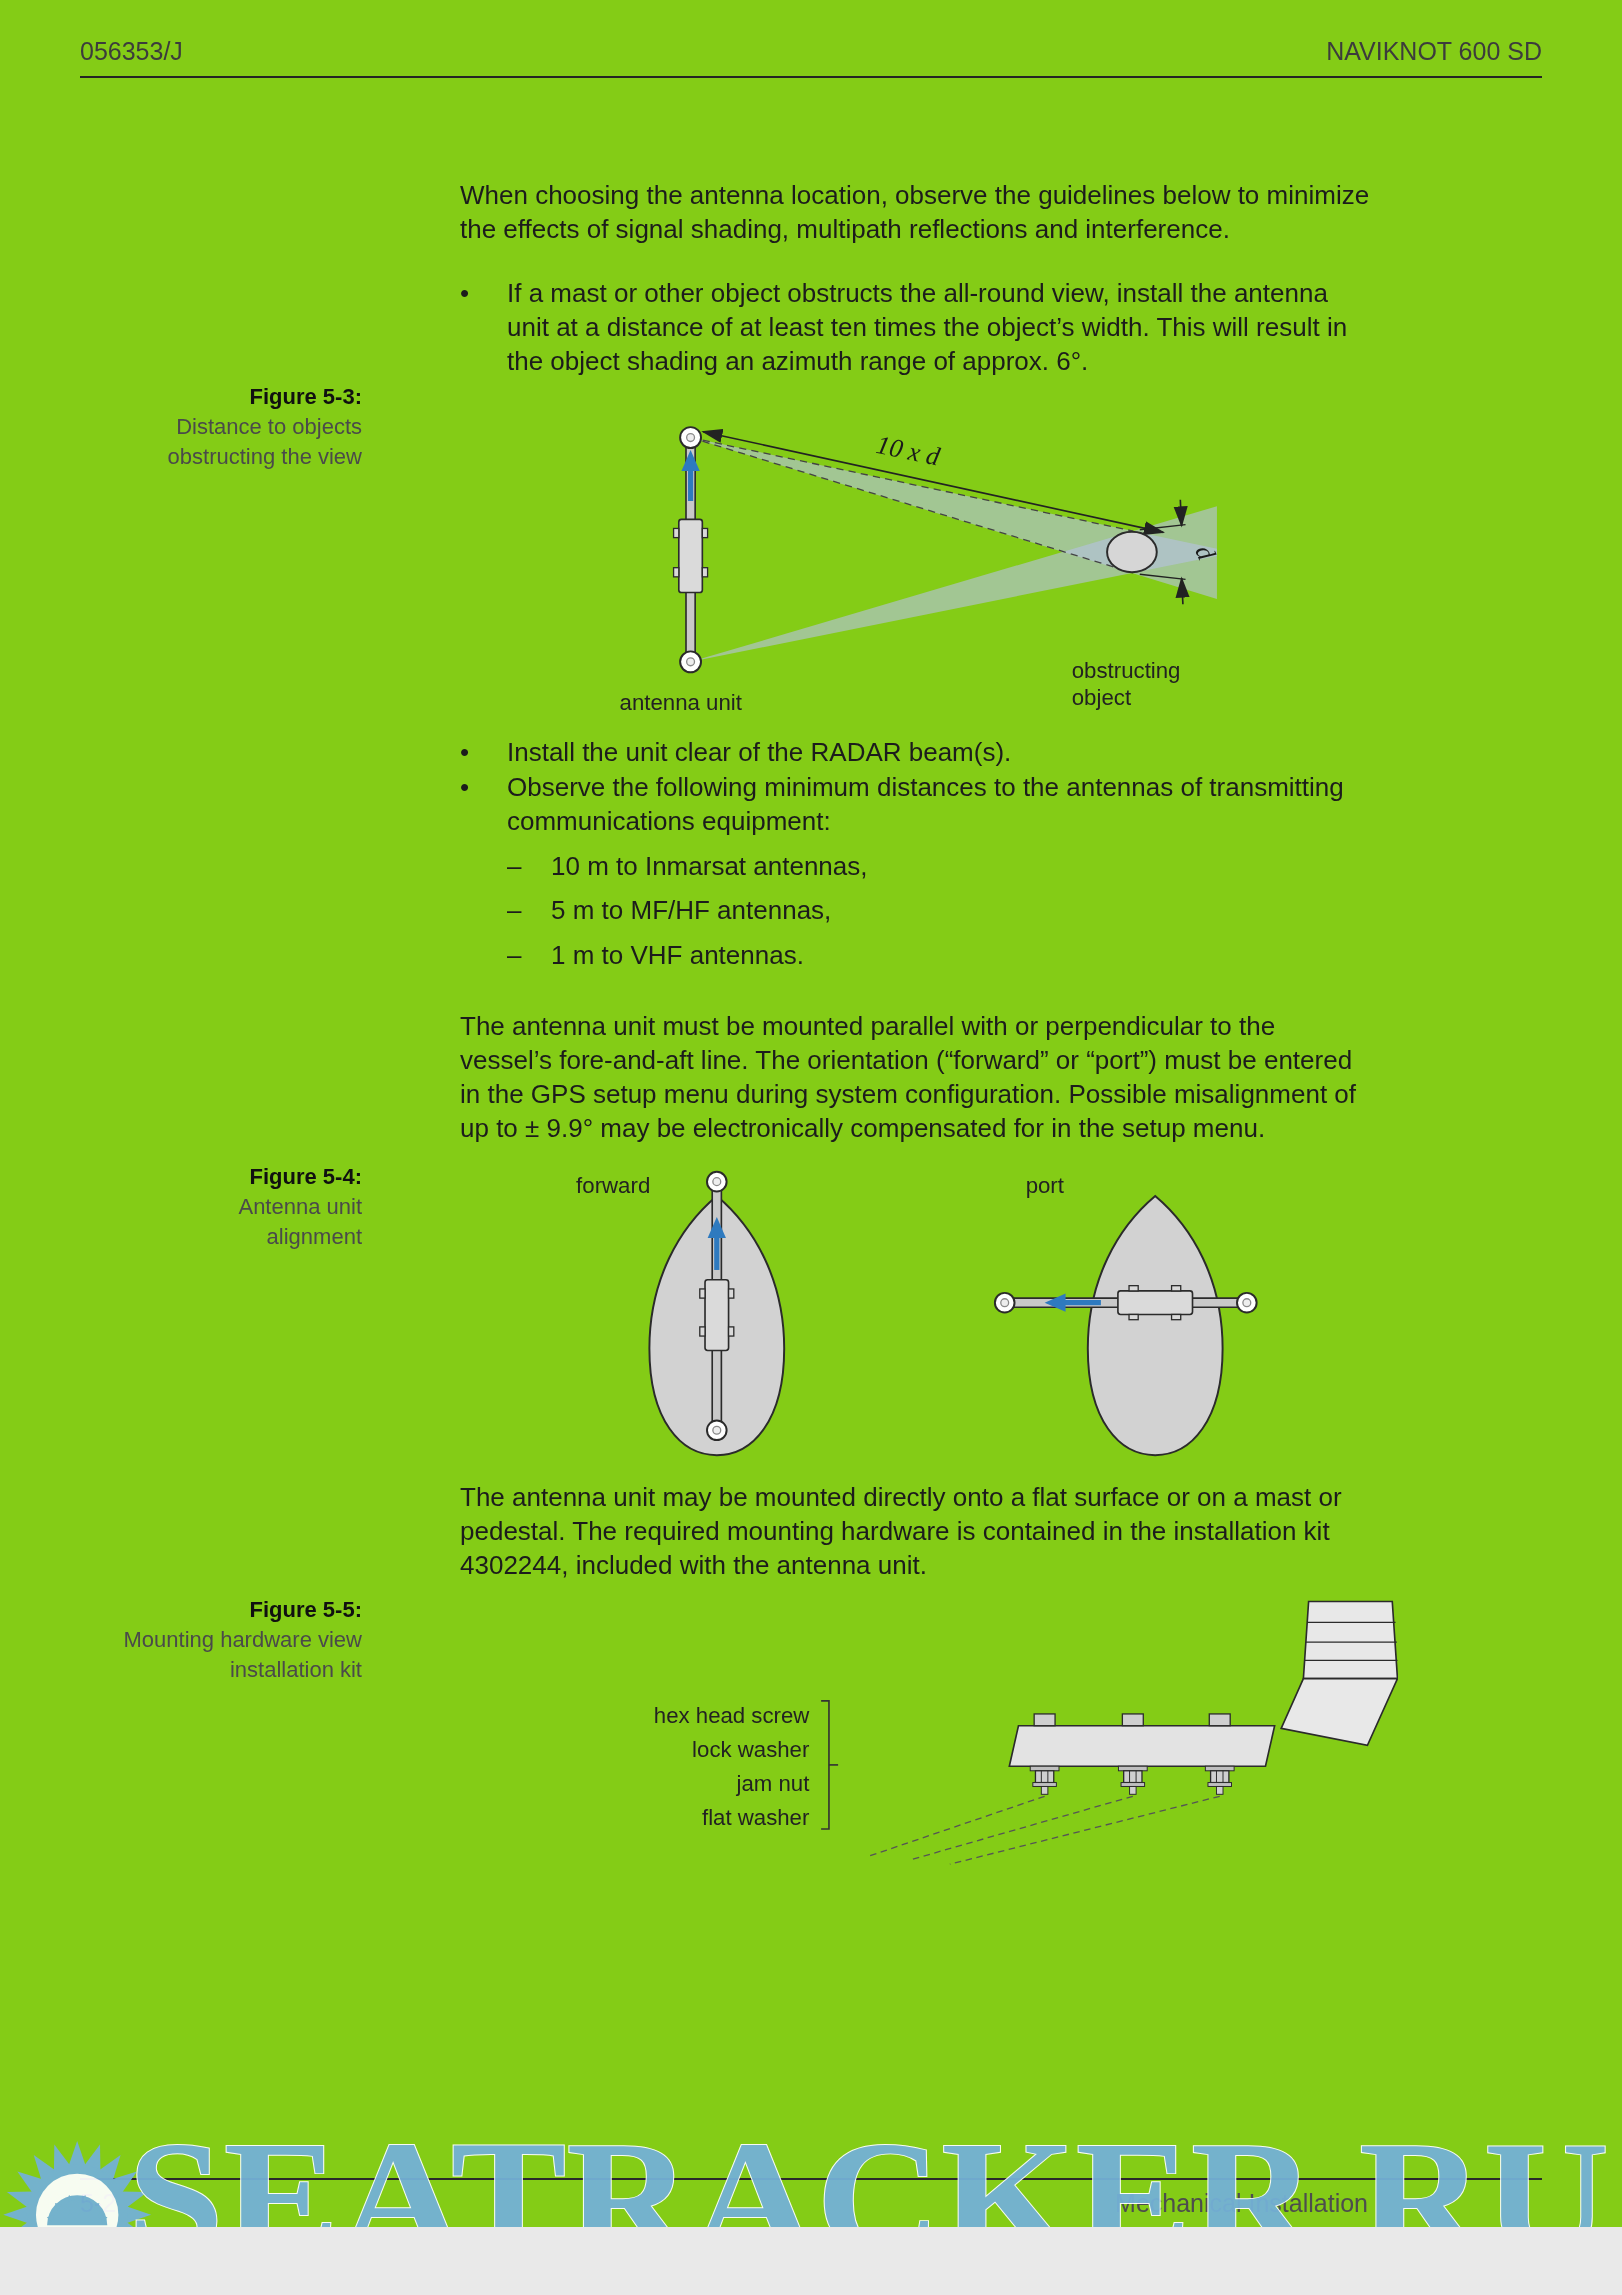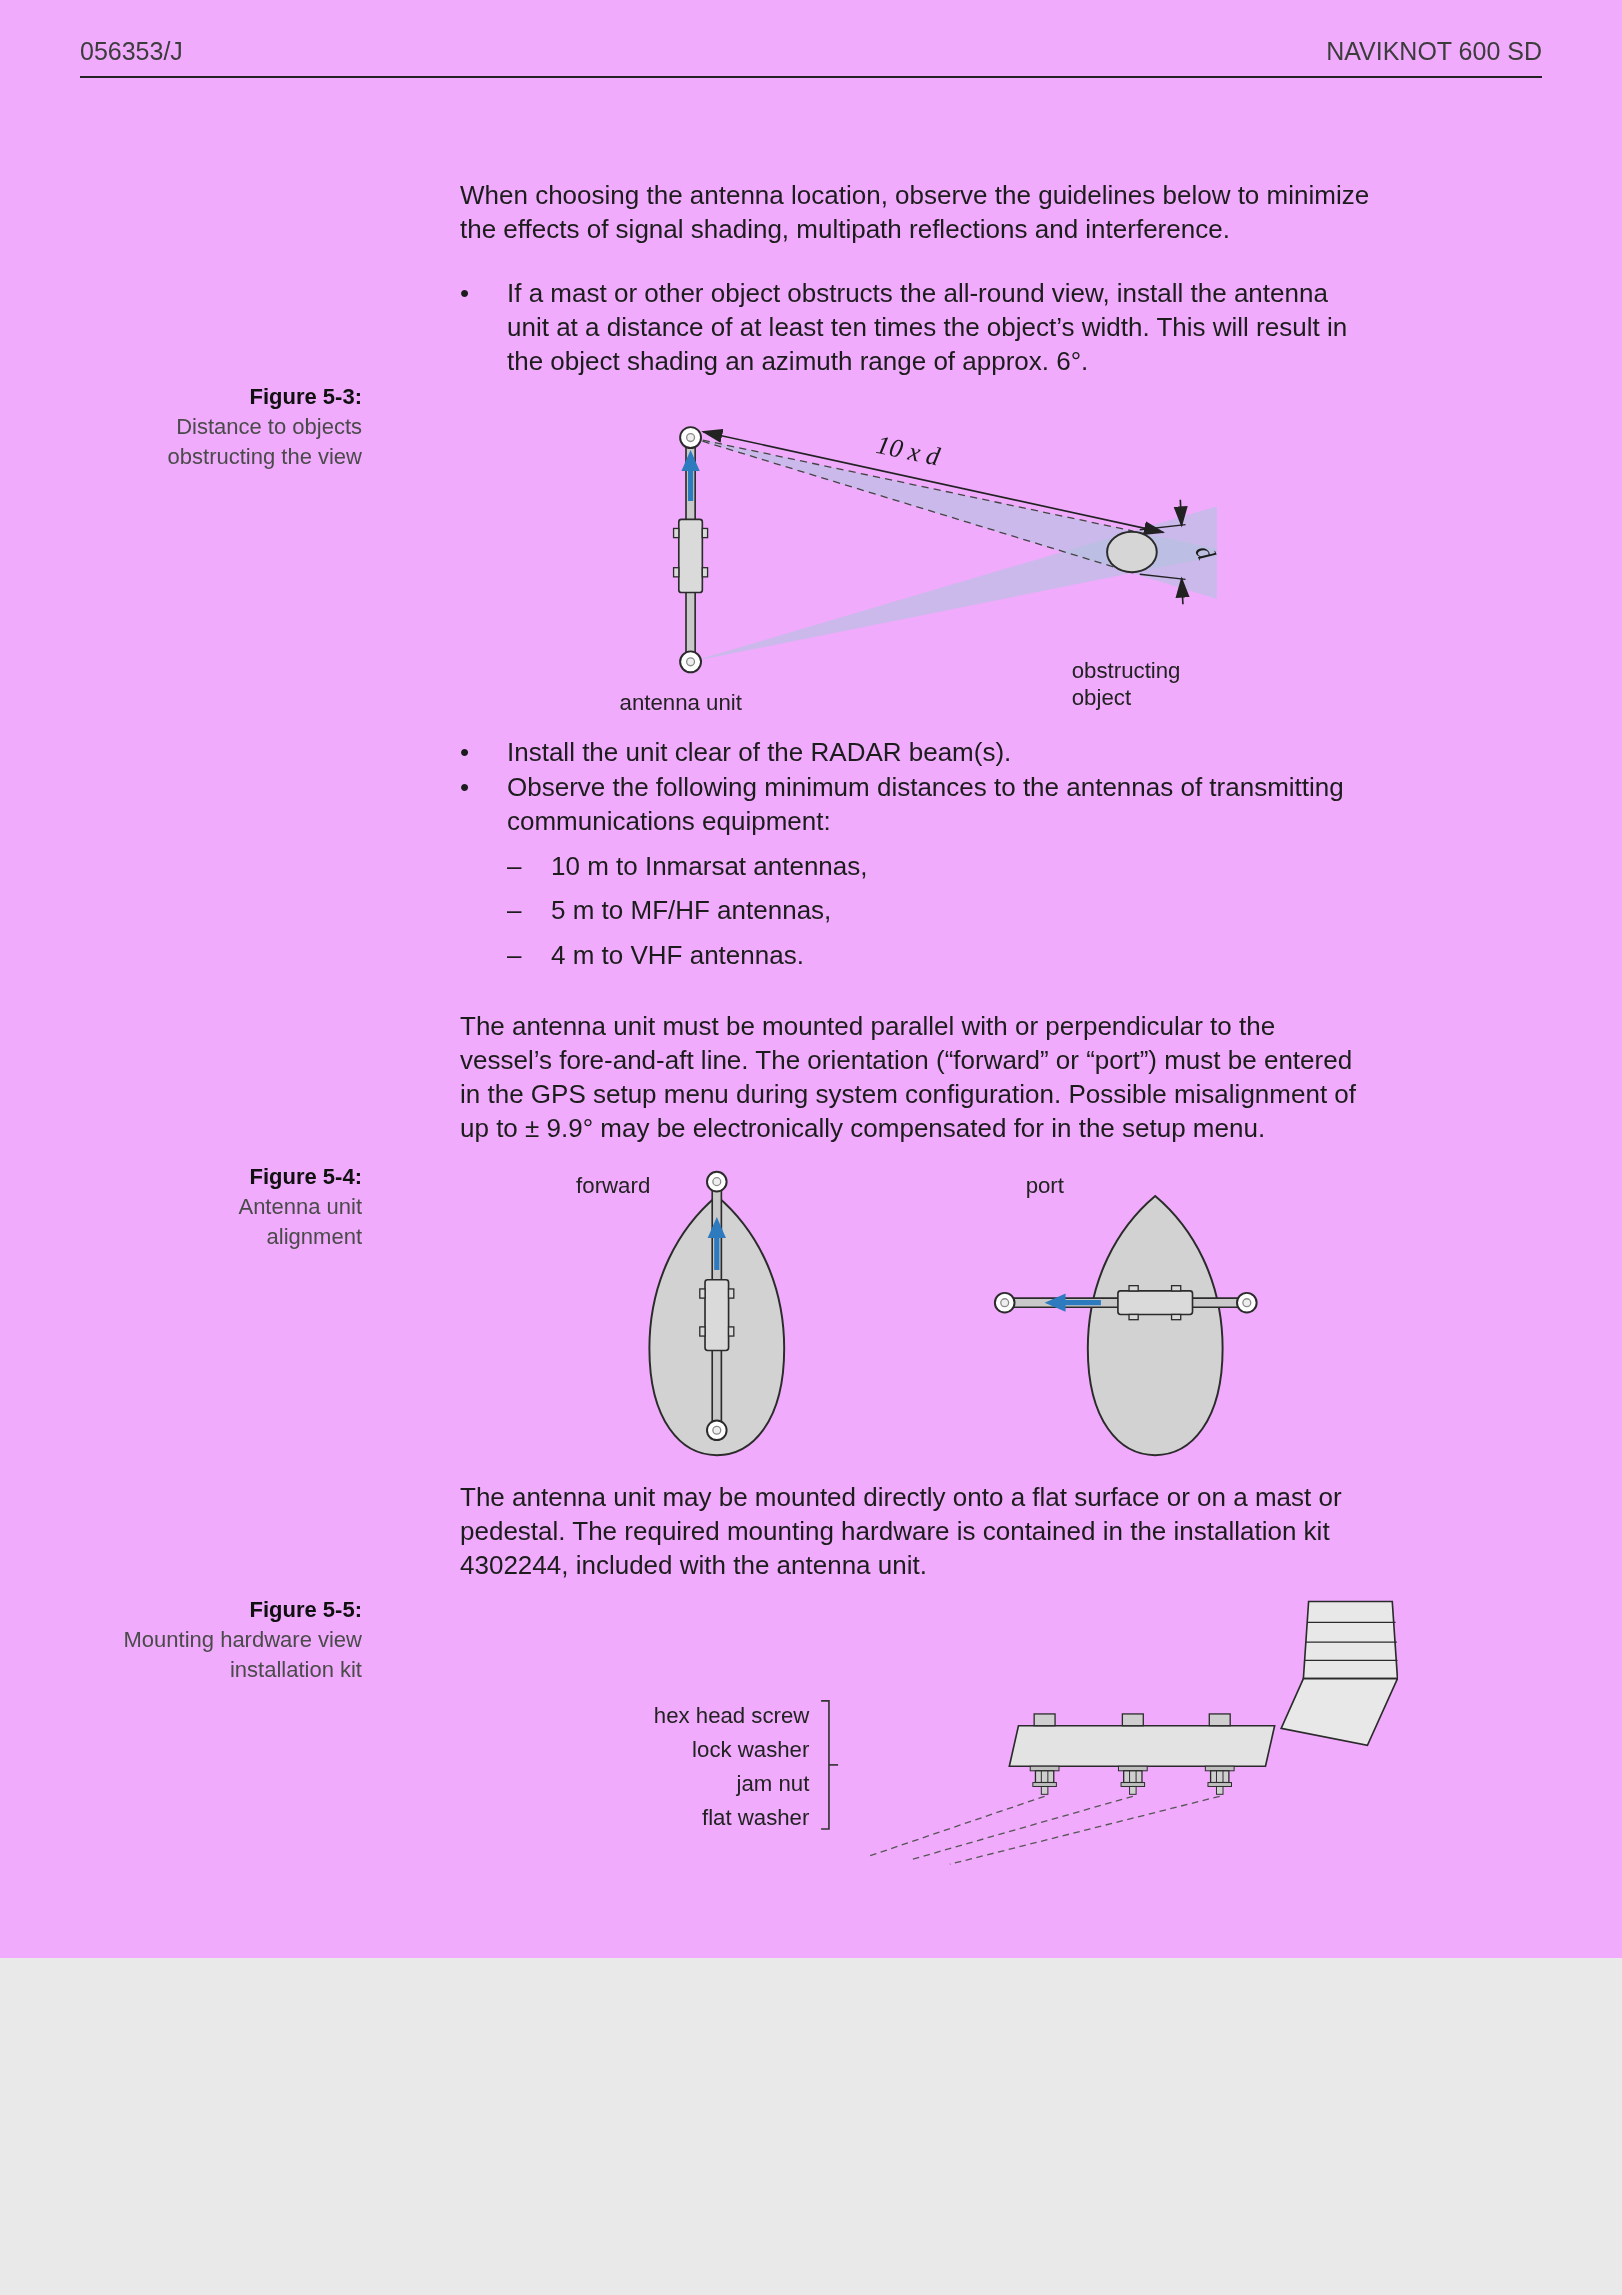--- a/index.html
+++ b/index.html
@@ -1,19 +1,19 @@
 <!DOCTYPE html>
 <html style="font-size:10.5px"><head>
 <meta charset="utf-8">
 <style>
   * { margin:0; padding:0; box-sizing:border-box; }
   html, body { background:#e9e9e9; font-family:"Liberation Sans", sans-serif; }
   .page {
-    position:relative; width:1622px; height:1958px; margin:0 auto;
-    background:#f0abfc; color:#1c1c1c; overflow:hidden;
+    position:relative; width:1622px; height:2227px; margin:0 auto;
+    background:#84cc16; color:#1c1c1c; overflow:hidden;
   }
   
   .header {
     position:absolute; top:37px; left:80px; right:80px;
     display:flex; justify-content:space-between;
     font-size:25px; color:#3c3c3c;
   }
   .header-rule {
     position:absolute; top:76px; left:80px; right:80px;
     border-top:2px solid #242424;
@@ -162,21 +162,21 @@
         <div class="dash-item">
           <span class="marker">–</span>
           <span>10 m to Inmarsat antennas,</span>
         </div>
         <div class="dash-item">
           <span class="marker">–</span>
           <span>5 m to MF/HF antennas,</span>
         </div>
         <div class="dash-item">
           <span class="marker">–</span>
-          <span>4 m to VHF antennas.</span>
+          <span>1 m to VHF antennas.</span>
         </div>
         <p class="mt-p2">The antenna unit must be mounted parallel with or perpendicular to the vessel’s fore-and-aft line. The orientation (“forward” or “port”) must be entered in the GPS setup menu during system configuration. Possible misalignment of up to ± 9.9° may be electronically compensated for in the setup menu.</p>
       </div>
     </div>
 
     <div class="row mt-fig54">
       <div class="margin-col">
         <div class="fig-label">Figure 5-4:</div>
         <div>Antenna unit</div>
         <div>alignment</div>

